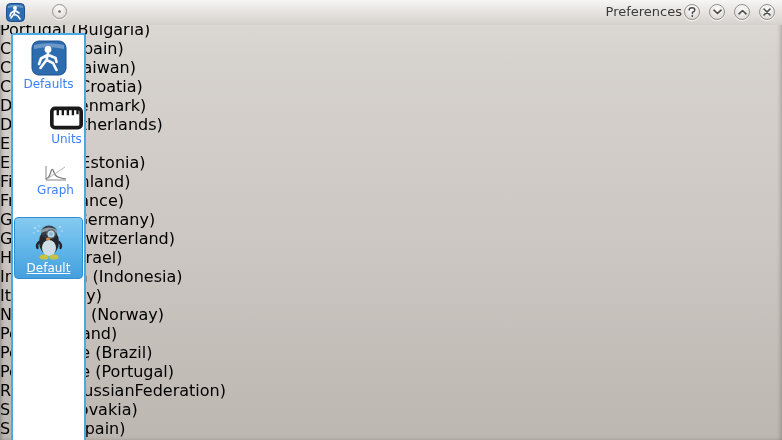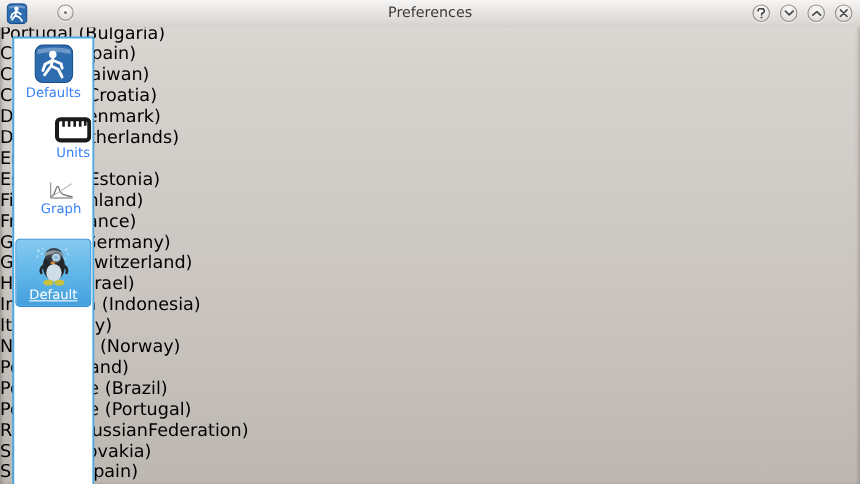--- a/index.html
+++ b/index.html
@@ -9,21 +9,21 @@
   .window { position:relative; width:782px; height:440px;
     background:linear-gradient(#dedbd7 0px,#d6d2ce 60px,#ccc7c2 240px,#bcb7b1 440px);
     box-shadow:inset 3px 0 4px -2px rgba(90,85,80,.55), inset -3px 0 4px -2px rgba(90,85,80,.45);
     overflow:hidden; }
 
   
   .titlebar { position:absolute; top:0; left:0; right:0; height:25px;
     background:linear-gradient(#f6f5f4 0%, #e4e1de 55%, #d5d1cd 100%); }
   .tb-appicon { position:absolute; left:6px; top:3px; width:19px; height:19px; }
   .tb-sticky { position:absolute; left:52px; top:4px; }
-  .tb-title { position:absolute; left:100px; right:100px; top:4px; text-align:center;
+  .tb-title { position:absolute; left:100px; right:100px; top:4px; text-align:right;
     font-size:13px; color:#3a3a3a; }
   .tb-buttons { position:absolute; right:7px; top:4px; display:flex; gap:9px; }
   .round-btn { width:16px; height:16px; border-radius:50%;
     background:radial-gradient(circle at 50% 35%, #ffffff 0%, #eceae8 45%, #d3cfcb 100%);
     border:1px solid #95908a; display:flex; align-items:center; justify-content:center;
     box-shadow:0 1px 1px rgba(255,255,255,.8), inset 0 1px 1px rgba(255,255,255,.9); }
   .round-btn svg { display:block; }
 
   
   .sidebar { position:absolute; left:11px; top:33px; width:75px; height:412px;

